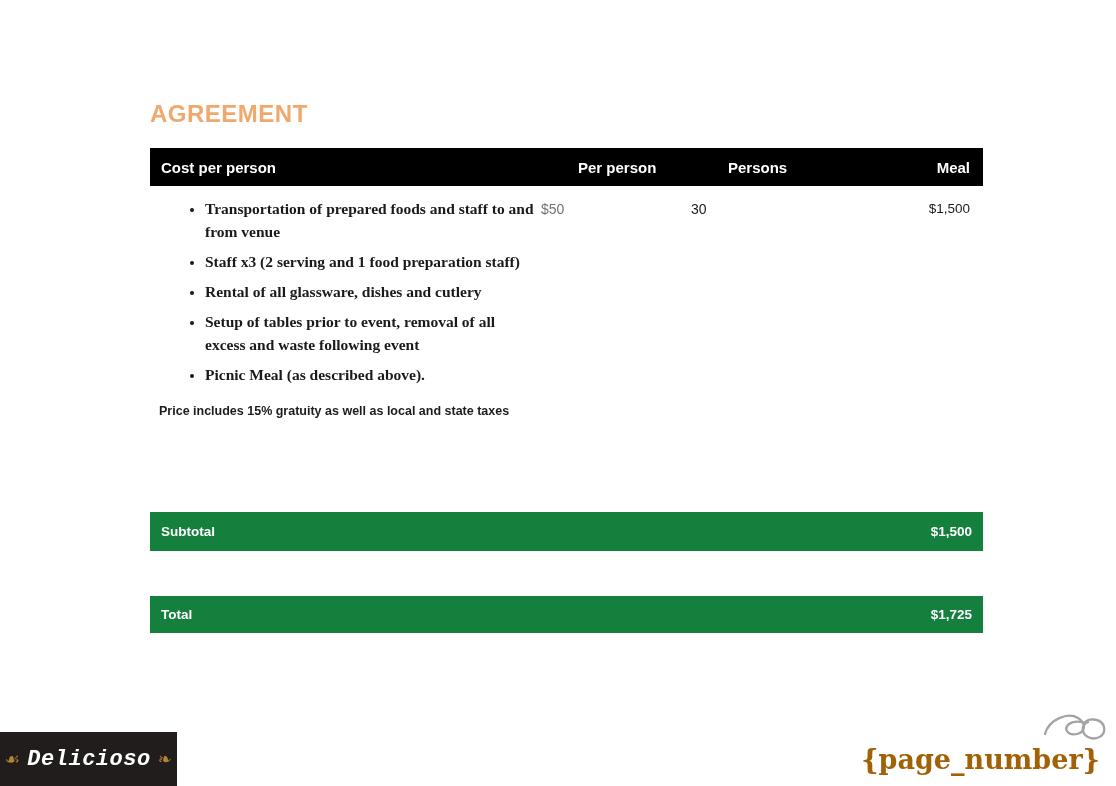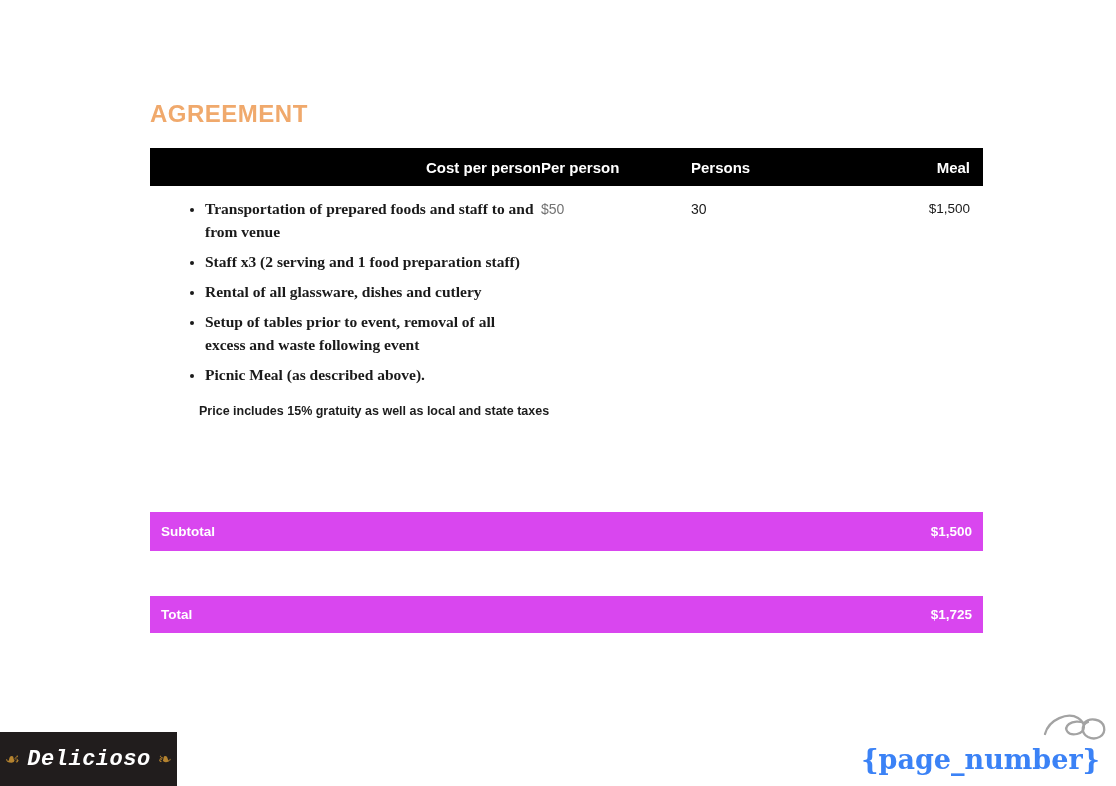--- a/index.html
+++ b/index.html
@@ -32,21 +32,21 @@
     top: 148px;
     width: 833px;
     height: 38px;
     background: #000000;
     color: #ffffff;
     display: flex;
     align-items: center;
     font-size: 15px;
     font-weight: bold;
   }
-  .th-col1 { width: 391px; padding-left: 11px; text-align: right; }
+  .th-col1 { width: 428px; padding-left: 11px; }
   .th-col2 { width: 150px; }
   .th-col3 { width: 140px; }
   .th-col4 { flex: 1; text-align: right; padding-right: 13px; }
 
   
   .items-list {
     position: absolute;
     left: 150px;
     top: 197px;
     width: 385px;
@@ -85,29 +85,28 @@
     color: #1a1a1a;
   }
 
   .price-note {
     position: absolute;
     left: 159px;
     top: 404px;
     font-size: 12.5px;
     font-weight: bold;
     color: #1c1c1c;
-    margin-left: 40px;
   }
 
   
   .summary-row {
     position: absolute;
     left: 150px;
     width: 833px;
-    background: #d946ef;
+    background: #15803d;
     color: #ffffff;
     display: flex;
     align-items: center;
     justify-content: space-between;
     padding: 0 11px;
     font-size: 13.5px;
     font-weight: bold;
   }
   .summary-row.subtotal { top: 512px; height: 39px; }
   .summary-row.tax      { top: 555px; height: 37px; }
@@ -149,21 +148,21 @@
     width: 64px;
     height: 32px;
   }
   .page-number {
     position: absolute;
     right: 16px;
     top: 744px;
     font-family: "DejaVu Serif", serif;
     font-weight: bold;
     font-size: 27px;
-    color: #3b82f6;
+    color: #a16207;
   }
 </style>
 </head>
 <body>
 
 <div class="page">
 
   <div class="doc-title">AGREEMENT</div>
 
   <div class="table-header">

